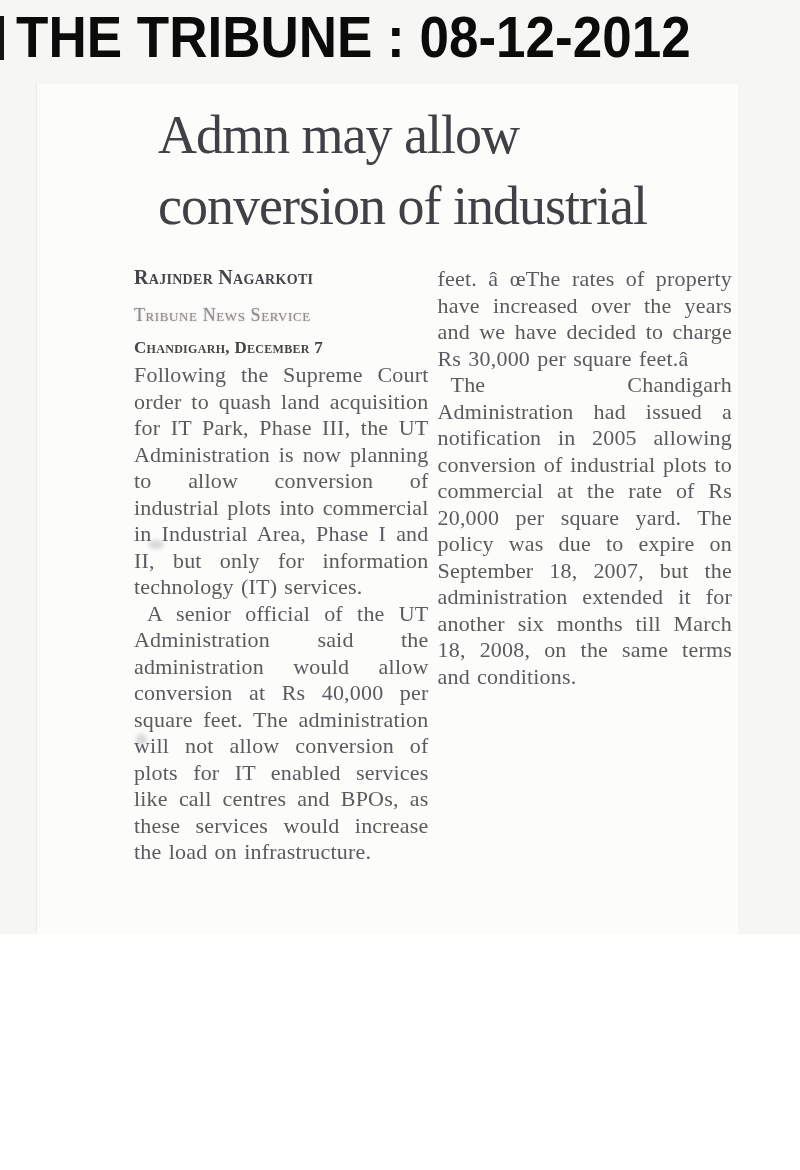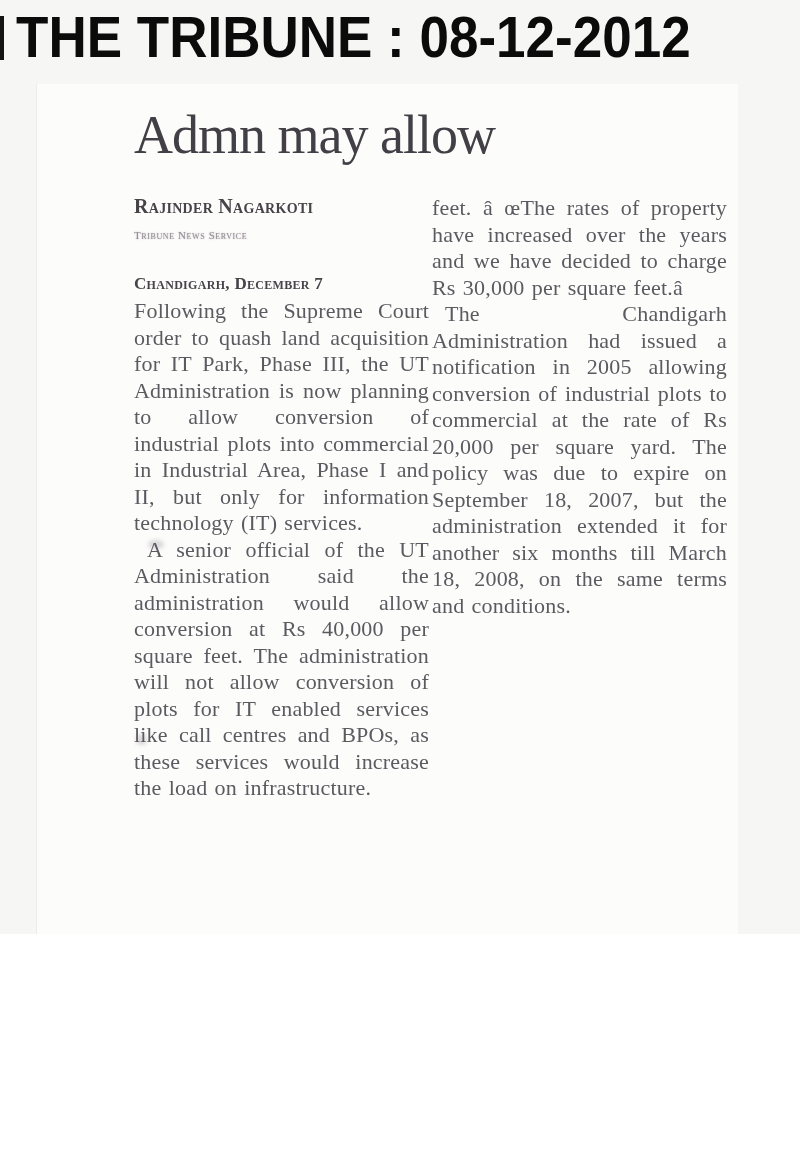--- a/index.html
+++ b/index.html
@@ -41,52 +41,52 @@
     padding: 16px 6px 0 97px;
   }
   .headline {
     margin: 0 0 24px 0;
     font-weight: 400;
     font-size: 54px;
     line-height: 71px;
     letter-spacing: -1px;
     color: #424046;
   }
-  .headline span { display: block; }
+  .headline span { display: block; margin-left: 24px; }
   .columns {
     display: flex;
-    gap: 3px;
+    gap: 9px;
   }
   .col { width: 295px; }
   .byline {
     font-variant: small-caps;
     font-weight: bold;
     font-size: 20px;
     line-height: 23px;
     color: #474349;
     letter-spacing: 0.3px;
   }
   .agency {
     font-variant: small-caps;
-    font-size: 11px;
+    font-size: 18px;
     line-height: 15px;
     color: #8f8993;
     letter-spacing: 0.6px;
-    margin-top: 10px;
+    margin-top: 19px;
     filter: blur(0.4px);
     text-shadow: 0 0 2px rgba(120,110,115,0.45);
   }
   .dateline {
     font-variant: small-caps;
     font-weight: bold;
     font-size: 17px;
     line-height: 20px;
     color: #46434a;
     letter-spacing: 0.3px;
-    margin-top: 31px;
+    margin-top: 15px;
     margin-bottom: 4px;
   }
   .col p {
     margin: 0;
     font-size: 22px;
     line-height: 26.5px;
     text-align: justify;
     color: #5b5a61;
     letter-spacing: 0.2px;
     word-spacing: 1.5px;
@@ -116,20 +116,21 @@
 <div class="page">
 
   <div class="scan-sliver"></div>
 
   <h1 class="masthead">THE TRIBUNE : 08-12-2012</h1>
 
   <div class="clipping">
 
     <h2 class="headline">
       <span>Admn may allow</span>
+      <span>conversion of industrial</span>
     </h2>
 
     <div class="columns">
 
       <div class="col">
         <div class="byline">Rajinder Nagarkoti</div>
         <div class="agency">Tribune News Service</div>
         <div class="dateline">Chandigarh, December 7</div>
         <p>Following the Supreme Court order to quash land acquisition for IT Park, Phase III, the UT Administration is now planning to allow conversion of industrial plots into commercial in Industrial Area, Phase I and II, but only for information technology (IT) services.</p>
         <p>A senior official of the UT Administration said the administration would allow conversion at Rs 40,000 per square feet. The administration will not allow conversion of plots for IT enabled services like call centres and BPOs, as these services would increase the load on infrastructure.</p>

